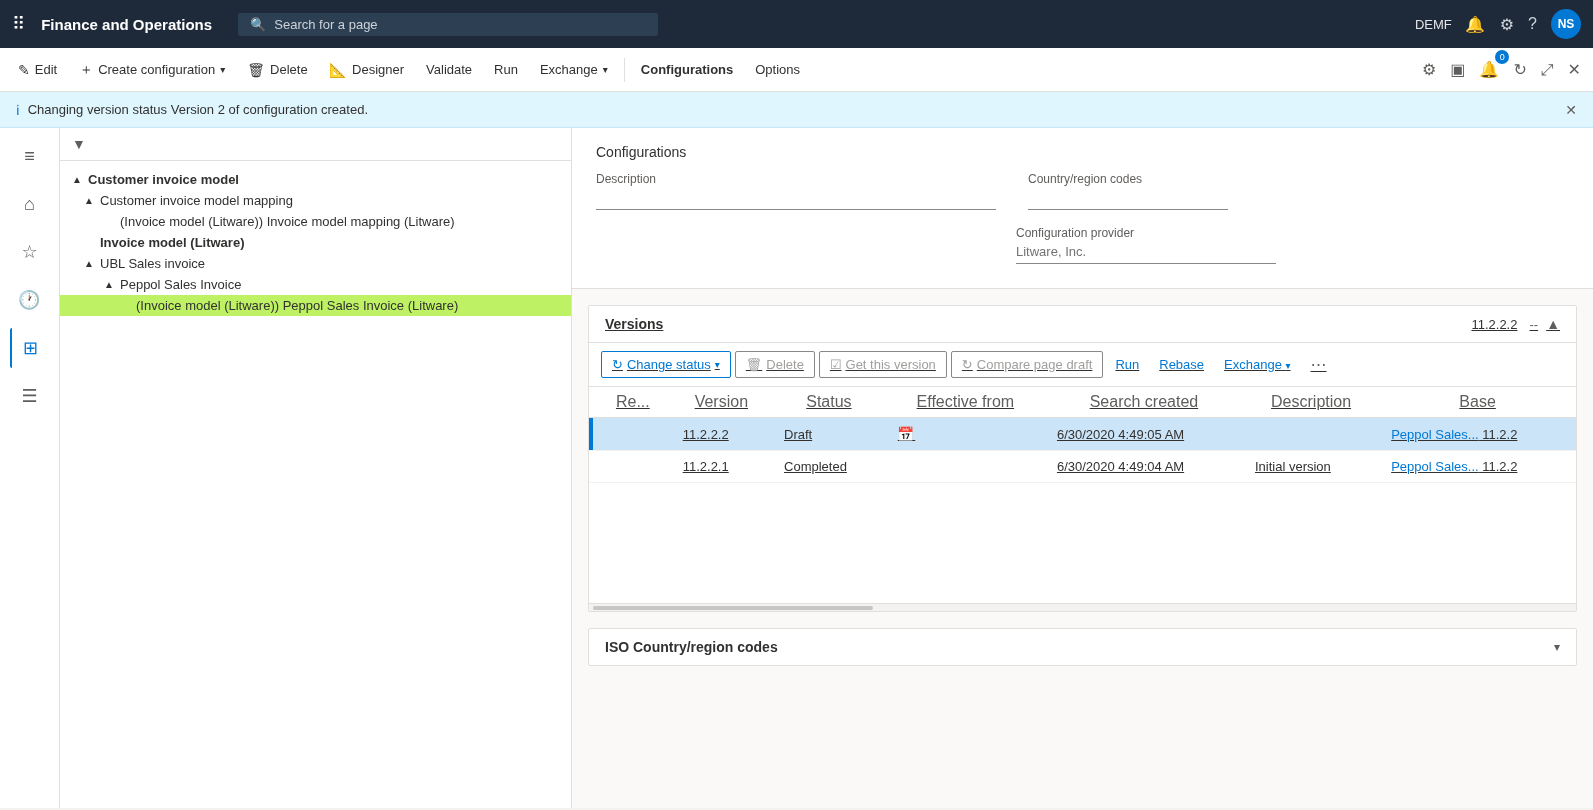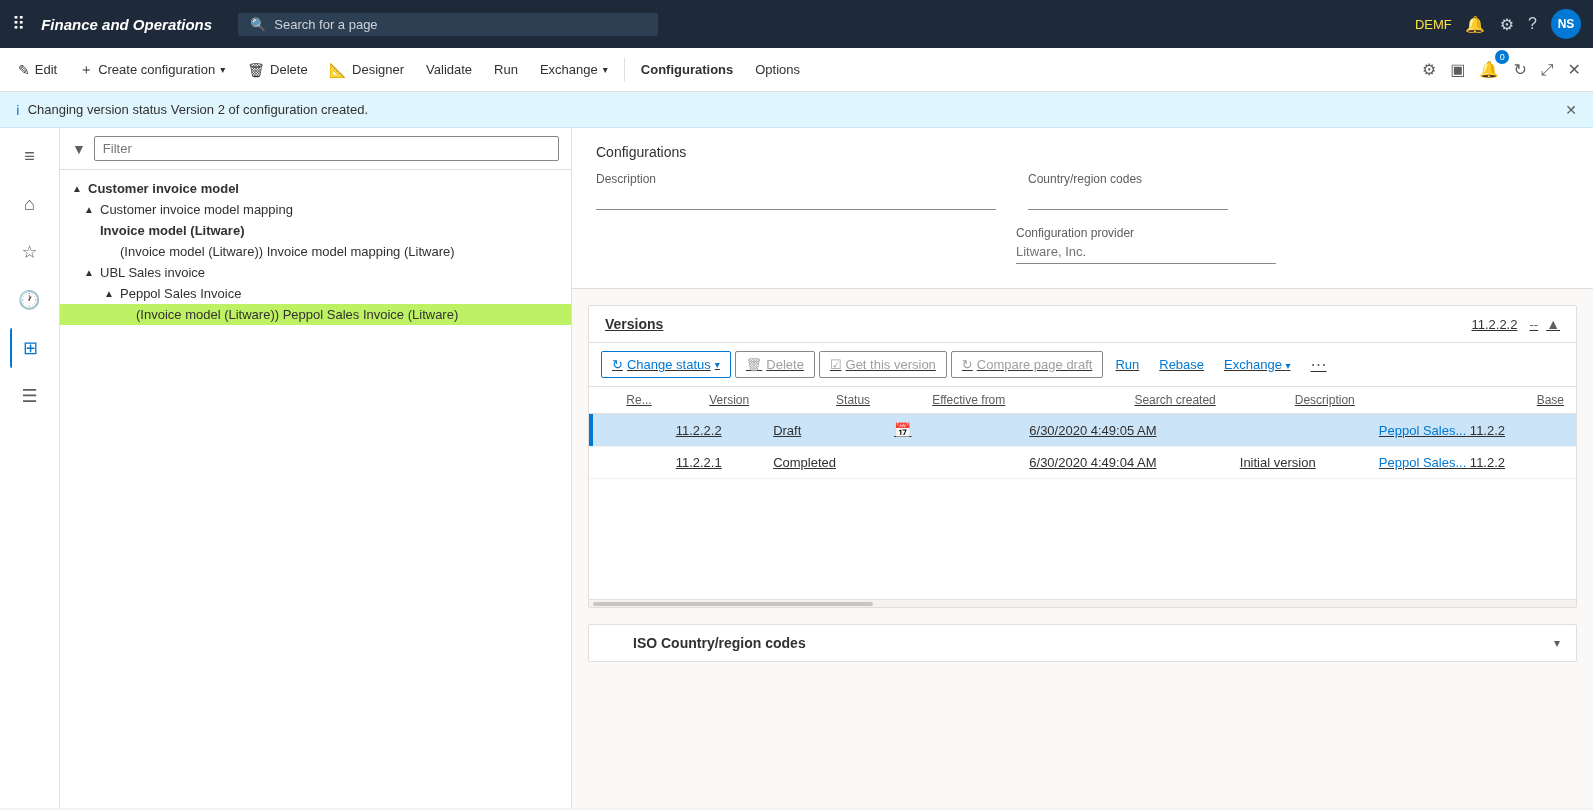--- a/index.html
+++ b/index.html
@@ -9,31 +9,31 @@
     .top-nav {
       background: #1e2a3a;
       color: white;
       height: 48px;
       display: flex;
       align-items: center;
       padding: 0 12px;
       gap: 10px;
     }
     .top-nav .app-grid { font-size: 18px; cursor: pointer; margin-right: 6px; }
-    .top-nav .app-title { font-size: 15px; font-weight: 600; flex: 0 0 auto; margin-right: 16px; font-style: italic; }
+    .top-nav .app-title { font-size: 15px; font-weight: 600; flex: 0 0 auto; margin-right: 16px; }
     .top-nav .search-bar {
       display: flex; align-items: center;
       background: #2d3f52; border-radius: 2px;
       padding: 4px 12px; gap: 8px;
       flex: 0 0 420px;
       color: #cdd3da; font-size: 13px;
     }
     .top-nav .spacer { flex: 1; }
     .top-nav .nav-icons { display: flex; align-items: center; gap: 14px; }
-    .top-nav .tenant { font-size: 13px; color: #fde047; }
+    .top-nav .tenant { font-size: 13px; color: #e5e5e5; }
     .nav-icon-btn { color: #cdd3da; font-size: 16px; cursor: pointer; position: relative; }
     .nav-badge {
       position: absolute; top: -6px; right: -6px;
       background: #0078d4; color: white;
       border-radius: 50%; font-size: 9px;
       width: 14px; height: 14px;
       display: flex; align-items: center; justify-content: center;
     }
     .user-avatar {
       width: 30px; height: 30px; border-radius: 50%;
@@ -183,41 +183,40 @@
     }
     .ver-btn.primary { border-color: #0078d4; color: #0078d4; }
     .ver-btn.disabled { color: #a19f9d; cursor: default; }
     .ver-btn .chevron { font-size: 10px; }
     .ver-link { color: #0078d4; cursor: pointer; font-size: 13px; padding: 5px 8px; background: none; border: none; }
     .ver-more { color: #605e5c; cursor: pointer; font-size: 16px; padding: 4px 8px; }
 
     
     .versions-table { width: 100%; border-collapse: collapse; }
     .versions-table th {
-      padding: 6px 12px; text-align: right;
-      font-size: 12px; color: #605e5c; font-weight: 400;
+      padding: 6px 12px; text-align: center;
+      font-size: 16px; color: #605e5c; font-weight: 400;
       border-bottom: 1px solid #e1dfdd; background: #fff;
     }
     .versions-table td {
       padding: 8px 12px; font-size: 13px; color: #323130;
       border-bottom: 1px solid #f3f2f1;
     }
     .versions-table tr.selected-row td { background: #cce4f7; }
     .td-indicator { width: 6px; padding: 0 !important; }
     .indicator-bar { width: 4px; height: 32px; background: #0078d4; display: block; }
     .link-cell { color: #0078d4; cursor: pointer; }
     .calendar-icon { color: #605e5c; font-size: 14px; cursor: pointer; }
 
     
     .iso-section {
       margin: 16px 16px 16px;
       background: #fff;
       border: 1px solid #e1dfdd;
       border-radius: 2px;
-      padding-left: 28px;
     }
     .iso-header {
       display: flex; align-items: center; padding: 10px 16px;
       cursor: pointer;
     }
     .iso-title { font-size: 14px; font-weight: 600; flex: 1; }
     .iso-chevron { color: #605e5c; font-size: 12px; }
 
     
     .content-panel::-webkit-scrollbar { width: 8px; }
@@ -311,42 +310,41 @@
     <div class="sidebar-icon">⌂</div>
     <div class="sidebar-icon">☆</div>
     <div class="sidebar-icon">🕐</div>
     <div class="sidebar-icon active">⊞</div>
     <div class="sidebar-icon">☰</div>
   </div>
 
   <div class="tree-panel">
     <div class="tree-filter">
       <span class="filter-icon">▼</span>
-      <input type="text" placeholder="Filter" style="">
     </div>
     <div class="tree-content">
 
       <div class="tree-item">
         <span class="tree-toggle">▲</span>
         <span class="tree-label" style="font-weight:700">Customer invoice model</span>
       </div>
 
       <div class="tree-item tree-indent-1">
         <span class="tree-toggle">▲</span>
         <span class="tree-label">Customer invoice model mapping</span>
       </div>
 
+      <div class="tree-item tree-indent-2">
+        <span class="tree-toggle"></span>
+        <span class="tree-label">(Invoice model (Litware)) Invoice model mapping (Litware)</span>
+      </div>
+
       <div class="tree-item tree-indent-1">
         <span class="tree-toggle"></span>
         <span class="tree-label" style="font-weight:700">Invoice model (Litware)</span>
-      </div>
-
-      <div class="tree-item tree-indent-2">
-        <span class="tree-toggle"></span>
-        <span class="tree-label">(Invoice model (Litware)) Invoice model mapping (Litware)</span>
       </div>
 
       <div class="tree-item tree-indent-1">
         <span class="tree-toggle">▲</span>
         <span class="tree-label">UBL Sales invoice</span>
       </div>
 
       <div class="tree-item tree-indent-2">
         <span class="tree-toggle">▲</span>
         <span class="tree-label">Peppol Sales Invoice</span>

